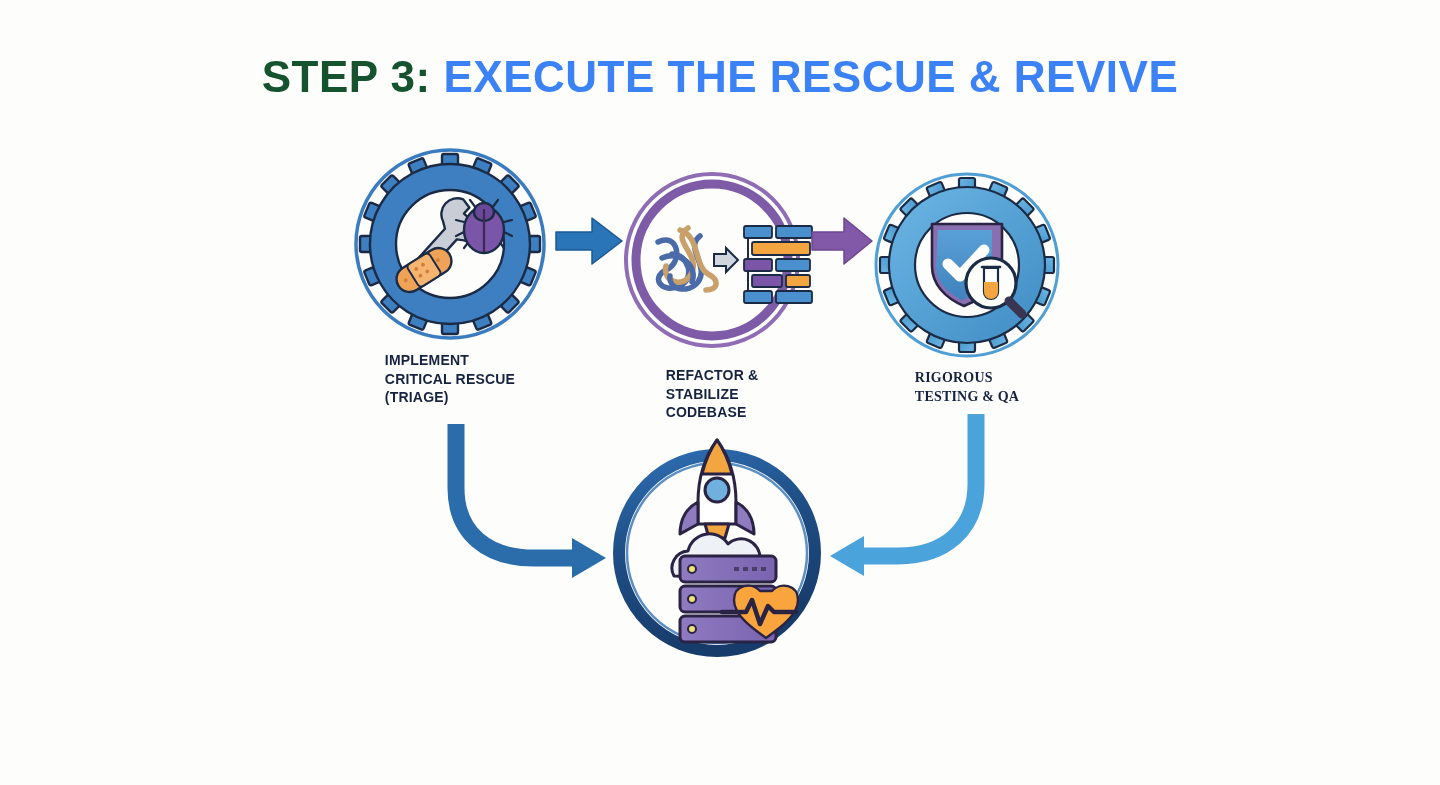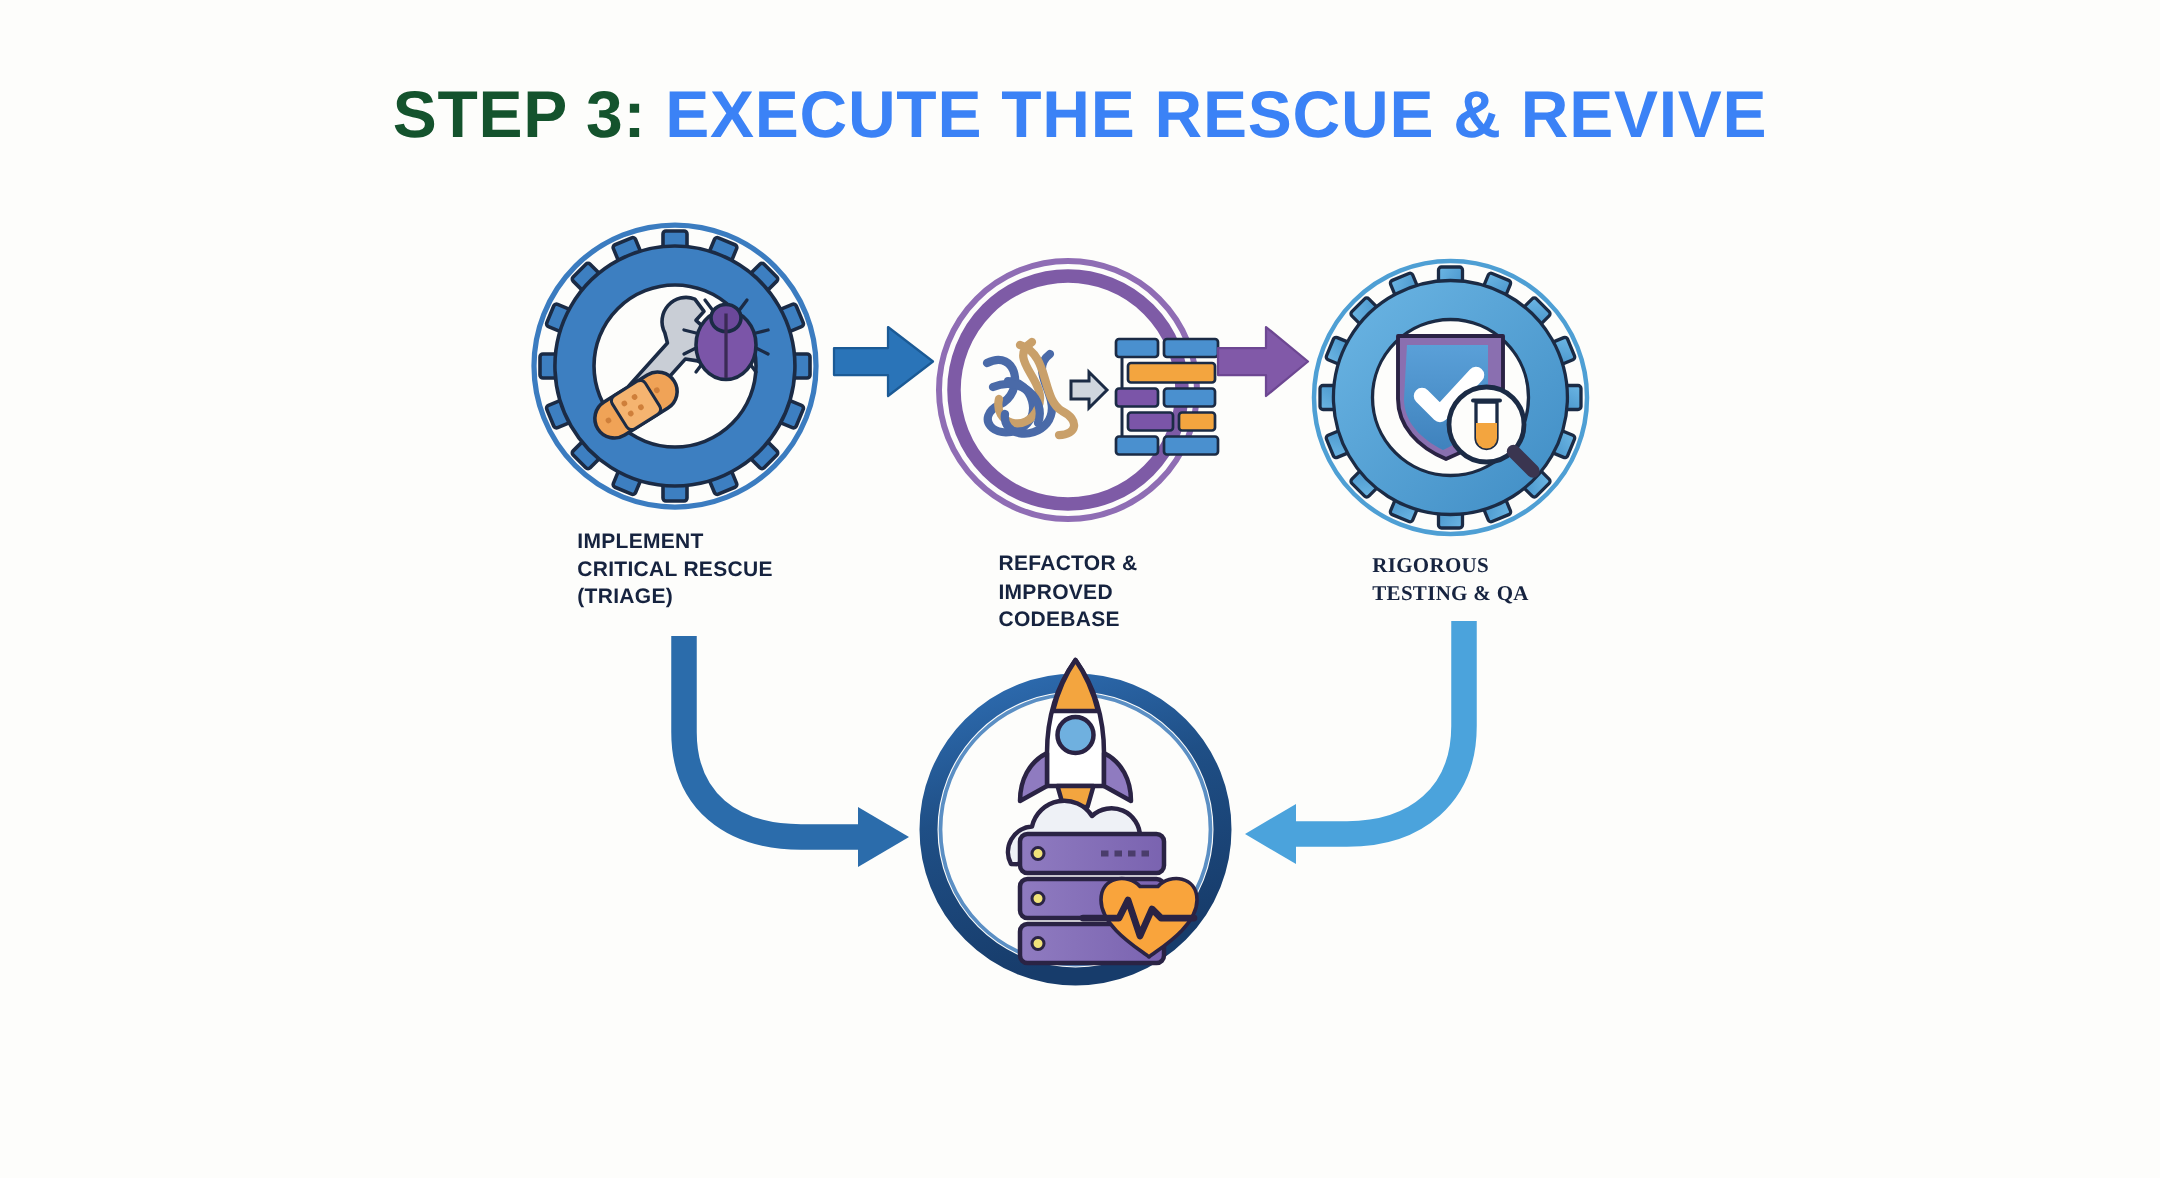--- a/index.html
+++ b/index.html
@@ -193,21 +193,21 @@
           <rect x="154" y="89" width="34" height="12" rx="2" fill="#4a90cf"></rect>
           <rect x="130" y="105" width="30" height="12" rx="2" fill="#7b55a8"></rect>
           <rect x="164" y="105" width="24" height="12" rx="2" fill="#f3a53f"></rect>
           <rect x="122" y="121" width="28" height="12" rx="2" fill="#4a90cf"></rect>
           <rect x="154" y="121" width="36" height="12" rx="2" fill="#4a90cf"></rect>
         </g>
       </svg>
     </div>
     <div class="node-label">
       <div>REFACTOR &amp;</div>
-      <div>IMPROVED</div>
+      <div>STABILIZE</div>
       <div>CODEBASE</div>
     </div>
   </div>
 
   <div class="node" id="node-testing">
     <div class="node-circle">
       <svg width="190" height="190" viewBox="0 0 190 190">
         <defs>
           <linearGradient id="gearGrad3" x1="0" y1="0" x2="1" y2="1">
             <stop offset="0%" stop-color="#6cb6e4"></stop>

